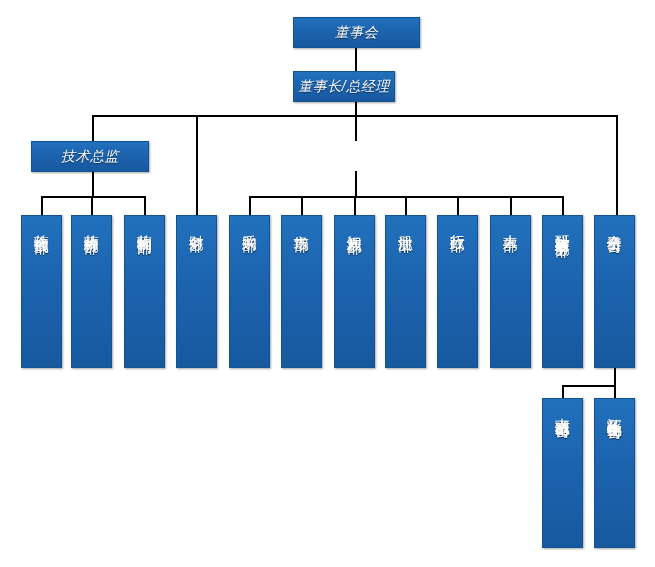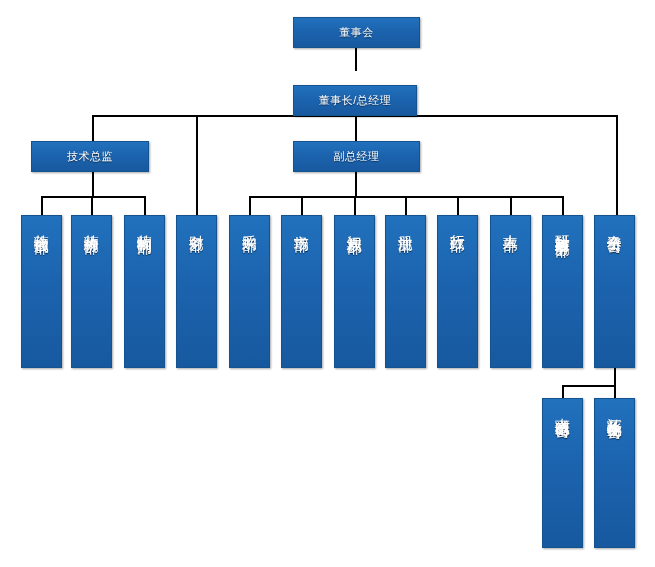--- a/index.html
+++ b/index.html
@@ -41,21 +41,22 @@
     display: block;
     font-size: 14px;
     line-height: 1.12;
     letter-spacing: 0.5px;
     text-shadow: 0 1px 1px rgba(0,0,0,0.55);
     white-space: nowrap;
   }
 
   
   .node.horiz .label {
-    font-size: 11px;
+    font-size: 14px;
+    font-style: italic;
   }
 
   
   .node.vert {
     align-items: flex-start;
     padding-top: 7px;
   }
   .node.vert .label {
     writing-mode: vertical-rl;
     text-orientation: upright;
@@ -100,31 +101,28 @@
 
   <div class="conn conn-v" style="left:614px; top:368px; height:18px;"></div>
   <div class="conn conn-h" style="left:562px; top:385px; width:54px;"></div>
   <div class="conn conn-v" style="left:562px; top:385px; height:14px;"></div>
   <div class="conn conn-v" style="left:614px; top:385px; height:14px;"></div>
 
   <div class="node horiz" style="left:293px; top:17px; width:127px; height:31px;">
     <span class="label">董事会</span>
   </div>
 
-  <div class="node horiz" style="left:293px; top:71px; width:124px; height:31px;margin-top:14px;">
+  <div class="node horiz" style="left:293px; top:71px; width:102px; height:31px;">
     <span class="label">董事长/总经理</span>
   </div>
 
   <div class="node horiz" style="left:31px; top:141px; width:118px; height:31px;">
     <span class="label">技术总监</span>
   </div>
 
-  <div class="node horiz" style="left:293px; top:141px; width:127px; height:31px;">
-    <span class="label">副总经理</span>
-  </div>
 
   <div class="node vert" style="left:21px; top:215px; width:41px; height:153px;">
     <span class="label">药物合成部</span>
   </div>
 
   <div class="node vert" style="left:71px; top:215px; width:41px; height:153px;">
     <span class="label">药物分析部</span>
   </div>
 
   <div class="node vert" style="left:124px; top:215px; width:41px; height:153px;">

